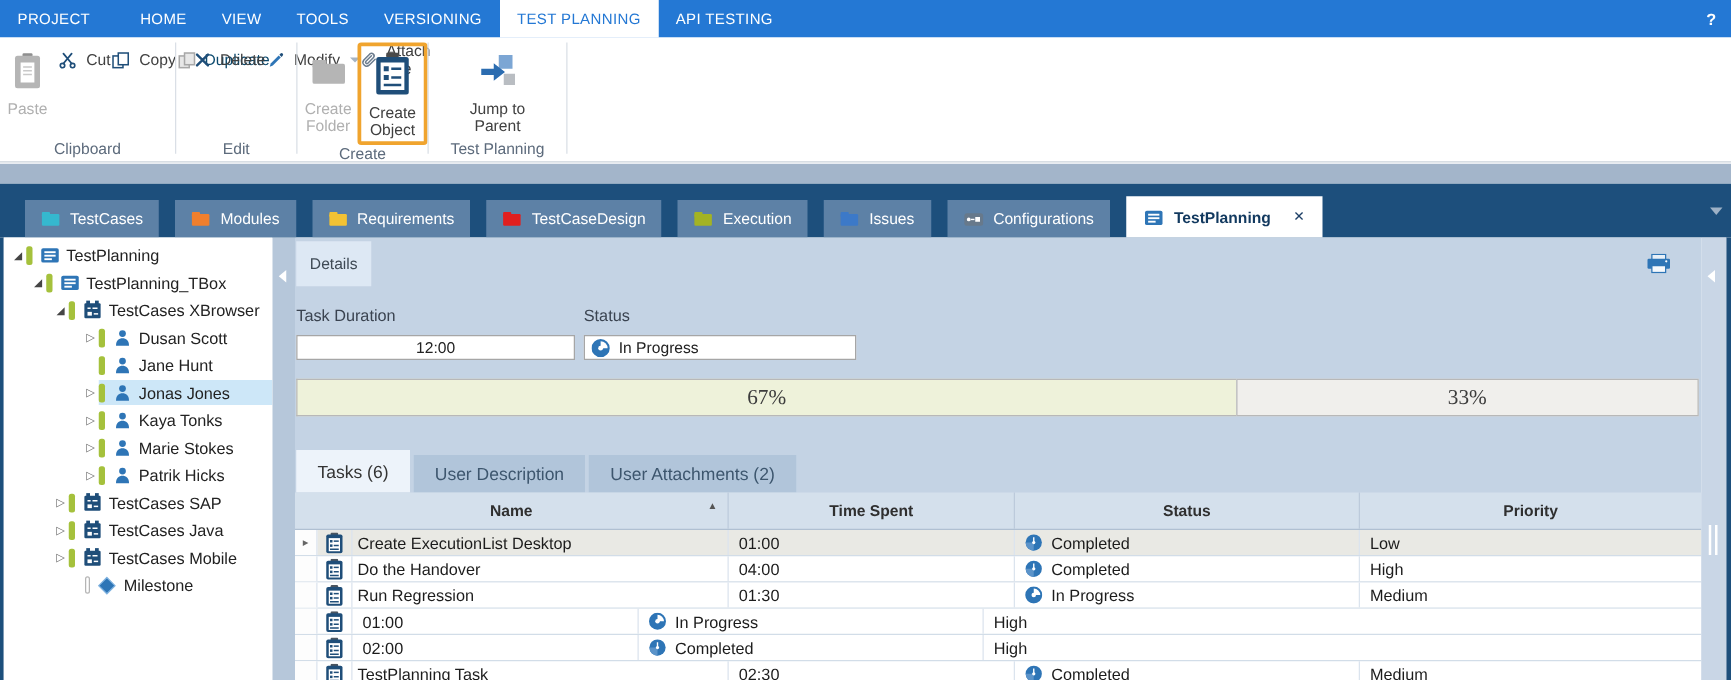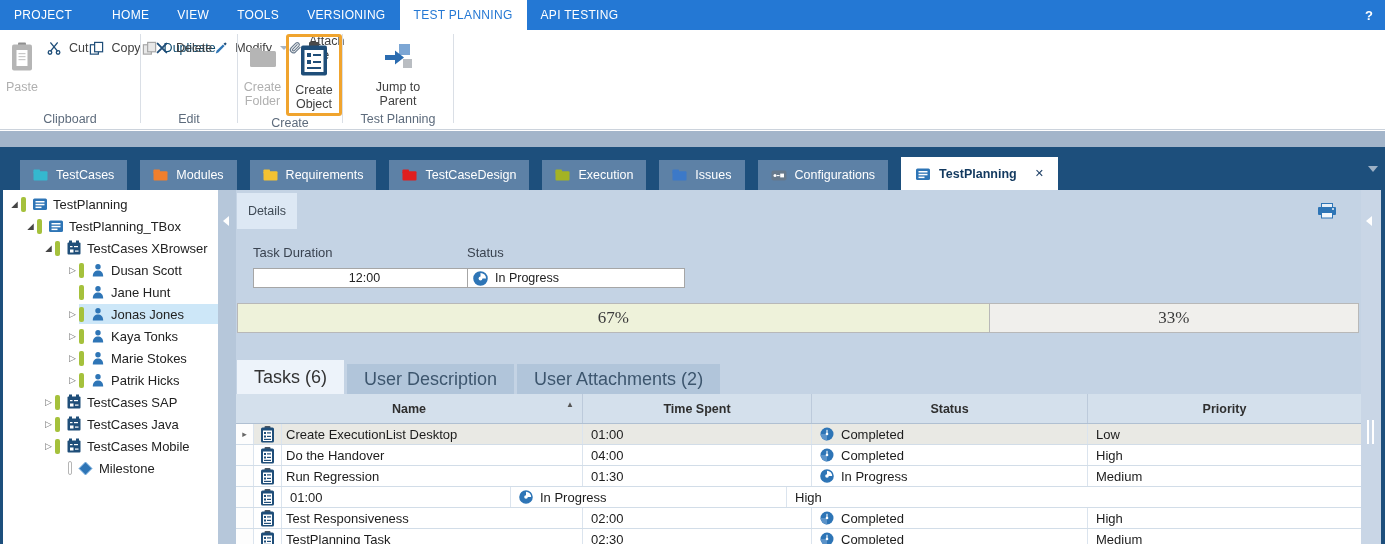--- a/index.html
+++ b/index.html
@@ -65,32 +65,32 @@
   .rightstrip { width:20px; background:#c9d6e6; position:relative; }
   .col-arrow { position:absolute; top:26px; left:5px; width:0; height:0; border-top:5px solid transparent; border-bottom:5px solid transparent; border-right:6px solid #fff; }
   .grip { position:absolute; top:230px; left:6px; display:flex; gap:3px; }
   .grip span { width:2px; height:24px; background:#fff; display:block; }
 
   
   .main { width:1125px; position:relative; background:#c4d3e4; }
   .details-tab { position:absolute; left:1px; top:3px; width:60px; height:36px; background:#dde8f4; color:#3f4a55; font-size:12.5px; display:flex; align-items:center; justify-content:center; }
   .printer { position:absolute; right:24px; top:13px; cursor:default; }
   .field { position:absolute; top:55px; }
-  .f-duration { left:1px; width:223px;margin-left:16px; }
+  .f-duration { left:1px; width:223px; }
   .f-status { left:231px; width:218px; }
   .flabel { font-size:13px; color:#3a4350; margin-bottom:8px; }
   .finput { height:20px; background:#fff; border:1px solid #a6a6a6; font-size:12.5px; color:#222; display:flex; align-items:center; }
   .finput.center { justify-content:center; }
   .finput.with-icon { padding-left:5px; gap:7px; }
   .progress { position:absolute; left:1px; right:2px; top:113px; height:30px; display:flex; font-family:"Liberation Serif", serif; font-size:17px; color:#3c3c3c; }
   .pseg { display:flex; align-items:center; justify-content:center; border:1px solid #b8b8b8; }
   .pleft { background:#eef2da; border-right:none; width:67%; }
   .pright { background:#f0efec; flex:1; }
   .subtabs { position:absolute; left:1px; top:170px; height:34px; display:flex; align-items:flex-end; gap:3px; }
-  .stab { height:30px; padding:0 17px; display:flex; align-items:center; background:#b1c5da; color:#3d566e; font-size:18px; cursor:default; white-space:nowrap; }
+  .stab { height:30px; padding:0 17px; display:flex; align-items:center; background:#b1c5da; color:#3d566e; font-size:14px; cursor:default; white-space:nowrap; }
   .stab.active { height:34px; background:#edf3fa; color:#333; }
 
   
   .ttable { position:absolute; left:0; right:0; top:204px; bottom:0; }
   .thead { height:30px; display:flex; background:#d4e0ec; border-bottom:1px solid #b0c0d2; font-size:12.5px; color:#2f2f2f;font-weight:bold; }
   .th { display:flex; align-items:center; justify-content:center; position:relative; border-right:1px solid #bccadb; }
   .th-name { width:347px; } .th-time { width:229px; } .th-status { width:276px; } .th-priority { flex:1; border-right:none; }
   .sortarrow { position:absolute; right:8px; top:6px; font-size:8px; color:#555; }
   .trowt { height:21px; display:flex; background:#fff; border-bottom:1px solid #d2dde8; font-size:13px; color:#1c1c1c; cursor:default; }
   .trowt.sel { background:#e9e9e4; }
@@ -691,21 +691,20 @@
           <div class="td td-priority">High</div>
         </div>
 
         <div class="trowt">
           <div class="td td-gutter"></div>
           <div class="td td-icon">
               <svg width="15" height="17">
                 <use href="#i-task"></use>
               </svg>
             </div>
-          <div class="td td-name">Test Responsiveness</div>
           <div class="td td-time">02:00</div>
           <div class="td td-status">
             <svg width="14" height="14">
                 <use href="#i-st-done"></use>
               </svg>
             <span>Completed</span>
           </div>
           <div class="td td-priority">High</div>
         </div>
 

